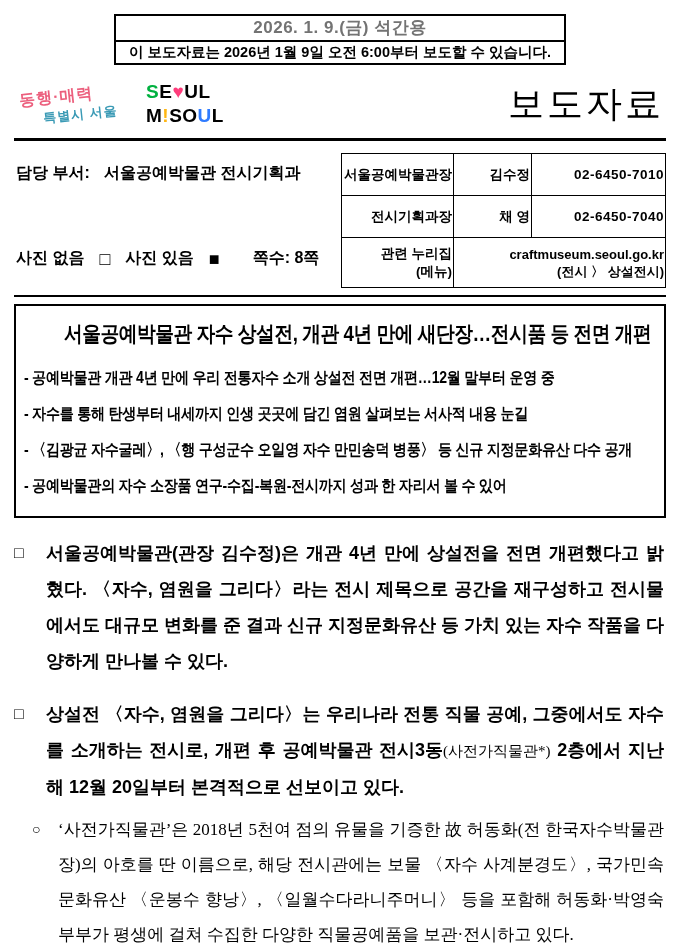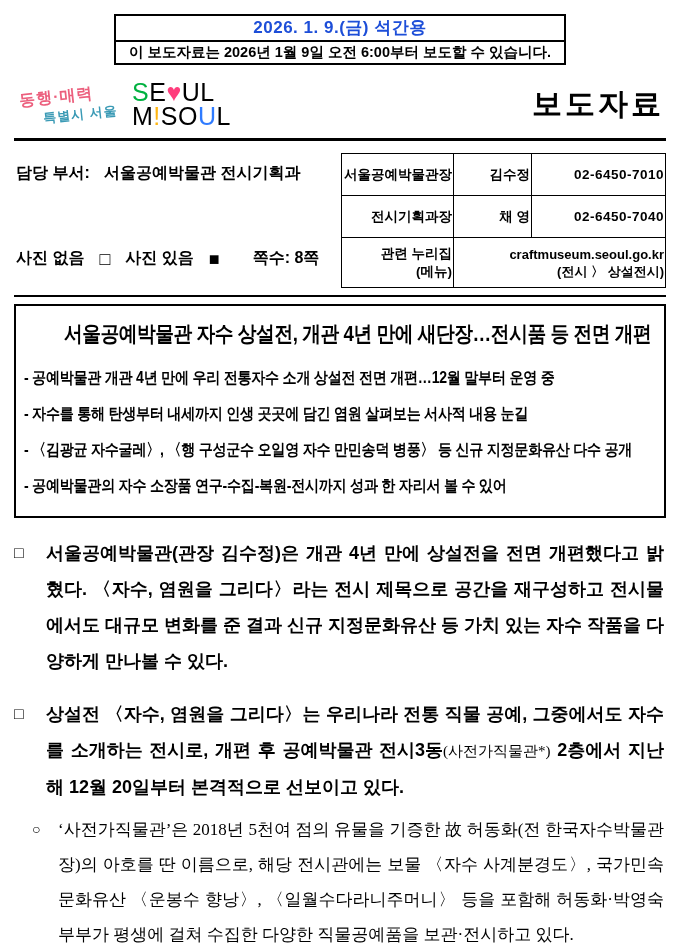--- a/index.html
+++ b/index.html
@@ -11,37 +11,37 @@
   }
   .page { padding:14px 14px 0 14px; }
 
   
   .embargo-box {
     width:452px; margin:0 auto;
     border:2px solid #000;
   }
   .embargo-date {
     text-align:center; font-weight:800; font-size:17px; line-height:24px;
-    color:#1d4ed8; border-bottom:2px solid #000; letter-spacing:0.5px;
+    color:#737373; border-bottom:2px solid #000; letter-spacing:0.5px;
   }
   .embargo-notice {
     text-align:center; font-weight:800; font-size:14.5px; line-height:21px;border-radius:6px;
   }
 
   
   .header-row { display:flex; align-items:center; margin-top:8px; height:62px; }
   .city-slogan { width:112px; transform:rotate(-6deg); margin-left:6px; }
   .slogan-l1 { color:#ec5f7d; font-weight:800; font-size:16px; letter-spacing:1px; }
   .slogan-l2 { color:#3a9ab5; font-weight:800; font-size:13px; margin-left:22px; letter-spacing:1px; }
-  .brand-logo { font-weight:400; font-size:25px; line-height:24px; letter-spacing:0.5px; }
+  .brand-logo { margin-left:14px; font-weight:700; font-size:19px; line-height:24px; letter-spacing:0.5px; }
   .c-green  { color:#00b140; }
   .c-pink   { color:#ff3d7c; }
   .c-yellow { color:#ffb612; }
   .c-blue   { color:#2f7bff; }
-  .doc-type { margin-left:auto; font-weight:700; font-size:30px; letter-spacing:3px; padding-right:2px; }
+  .doc-type { margin-left:auto; font-weight:400; font-size:36px; letter-spacing:3px; padding-right:2px; }
 
   .rule-thick { height:3px; background:#000; margin-top:3px; }
   .rule-thin  { height:1.5px; background:#000; margin-top:8px; }
 
   
   .info-row { display:flex; margin-top:12px; height:134px; }
   .info-left {
     flex:1; display:flex; flex-direction:column; justify-content:space-between;
     padding:10px 8px 18px 2px; font-weight:800; font-size:16px;
   }

